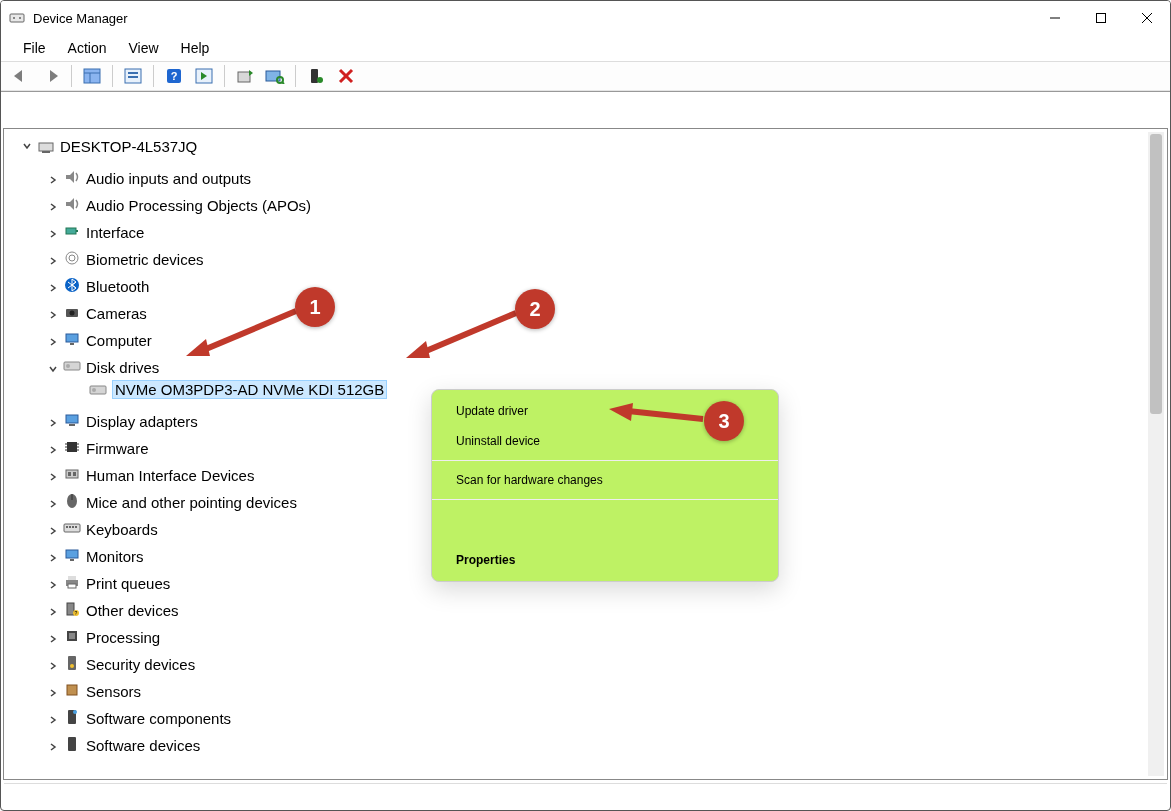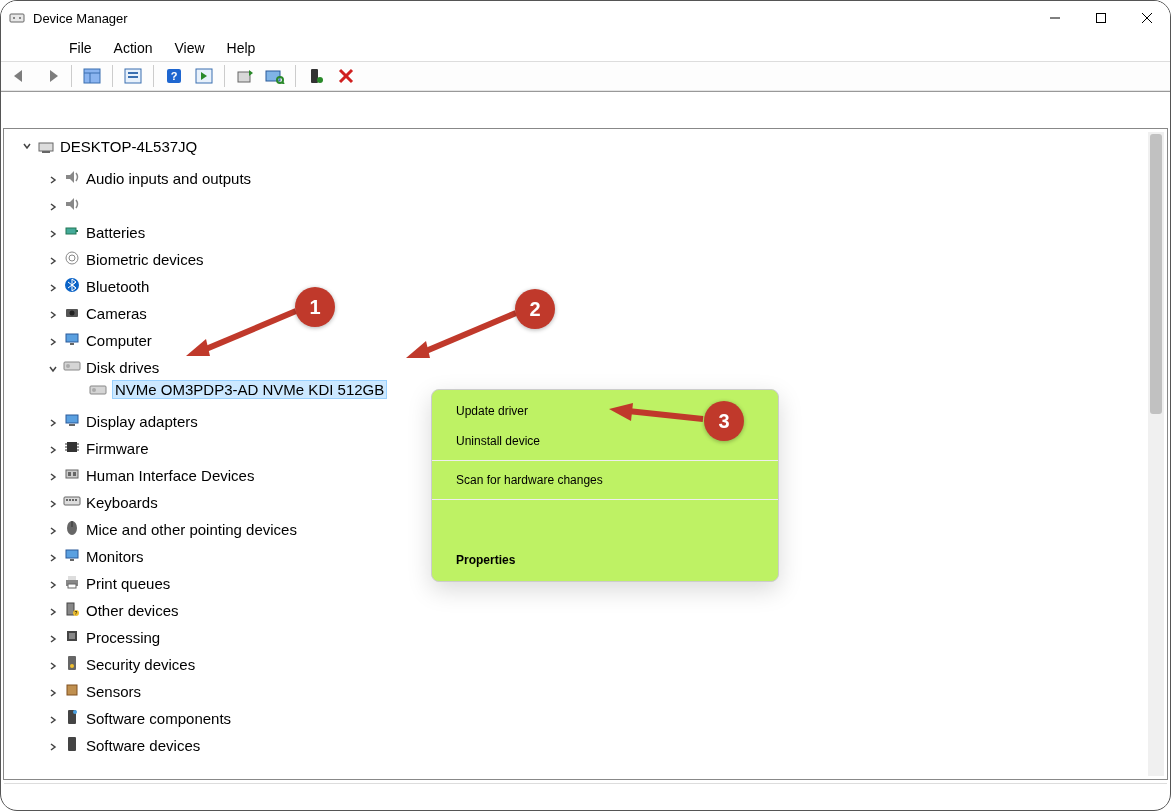--- a/index.html
+++ b/index.html
@@ -1,29 +1,29 @@
 <!DOCTYPE html>
 <html><head>
 <meta charset="utf-8">
 <style>
 * { margin: 0; padding: 0; box-sizing: border-box; font-family: "Segoe UI", Tahoma, sans-serif; }
 body { background: #fff; width: 1171px; height: 811px; overflow: hidden; position: relative; }
 
-.window { width: 1171px; height: 811px; background: #fff; border: 1px solid #555; border-radius: 17px; overflow: hidden; position: relative; }
+.window { width: 1171px; height: 811px; background: #fff; border: 1px solid #555; border-radius: 4px; overflow: hidden; position: relative; }
 
 
 .titlebar { height: 34px; background: #fff; display: flex; align-items: center; padding-left: 8px; }
 .titlebar .app-icon { width: 16px; height: 16px; margin-right: 8px; display:flex; align-items:center; justify-content:center; }
 .titlebar .title-text { font-size: 13px; color: #000; }
 .titlebar .win-controls { margin-left: auto; display: flex; }
 .titlebar .win-btn { width: 46px; height: 34px; display: flex; align-items: center; justify-content: center; color:#000; }
 .titlebar .win-btn svg{width:12px;height:12px;}
 
 
-.menubar { height: 26px; display: flex; align-items: center; padding: 0 12px; gap: 2px; font-size: 14px; margin-left: 46px; }
+.menubar { height: 26px; display: flex; align-items: center; padding: 0 12px; gap: 2px; font-size: 14px; }
 .menubar .menu-item { padding: 2px 10px; }
 
 
 .toolbar { height: 30px; border-top: 1px solid #ddd; border-bottom: 1px solid #e5e5e5; display: flex; align-items: center; padding: 0 6px; gap: 2px; background:#fdfdfd;}
 .toolbar .tbtn { width: 28px; height: 26px; display: flex; align-items: center; justify-content: center; border:1px solid transparent;}
 .toolbar .sep { width: 1px; height: 22px; background: #ccc; margin: 0 4px; }
 
 
 .content { position: relative; height: calc(100% - 34px - 26px - 30px - 28px); border-top:1px solid #999; overflow:hidden;}
 .treewrap{position:absolute;left:2px;top:2px;right:2px;bottom:2px;border:1px solid #888;overflow-y:auto;background:#fff;margin-top:34px;}
@@ -204,33 +204,34 @@
       <div class="node indent-1">
         <span class="toggler"><svg width="10" height="10" viewBox="0 0 10 10">
                 <polyline points="3,2 7,5 3,8" fill="none" stroke="#444" stroke-width="1.5"></polyline>
               </svg></span>
         <span class="node-icon">
               <svg width="16" height="16" viewBox="0 0 16 16">
                 <polygon points="2,6 6,6 10,2 10,14 6,10 2,10" fill="#888"></polygon>
                 <path d="M12 4 Q15 8 12 12" fill="none" stroke="#888" stroke-width="1.5"></path>
               </svg>
             </span>
+        <span class="node-label">Audio Processing Objects (APOs)</span>
       </div>
 
       <div class="node indent-1">
         <span class="toggler"><svg width="10" height="10" viewBox="0 0 10 10">
                 <polyline points="3,2 7,5 3,8" fill="none" stroke="#444" stroke-width="1.5"></polyline>
               </svg></span>
         <span class="node-icon">
               <svg width="16" height="16" viewBox="0 0 16 16">
                 <rect x="2" y="5" width="10" height="6" fill="#4a9" stroke="#275"></rect>
                 <rect x="12" y="7" width="2" height="2" fill="#275"></rect>
               </svg>
             </span>
-        <span class="node-label">Batteries</span>
+        <span class="node-label">Interface</span>
       </div>
 
       <div class="node indent-1">
         <span class="toggler"><svg width="10" height="10" viewBox="0 0 10 10">
                 <polyline points="3,2 7,5 3,8" fill="none" stroke="#444" stroke-width="1.5"></polyline>
               </svg></span>
         <span class="node-icon">
               <svg width="16" height="16" viewBox="0 0 16 16">
                 <circle cx="8" cy="8" r="6" fill="none" stroke="#888"></circle>
                 <circle cx="8" cy="8" r="3" fill="none" stroke="#888"></circle>
@@ -345,42 +346,42 @@
               </svg>
             </span>
         <span class="node-label">Human Interface Devices</span>
       </div>
 
       <div class="node indent-1">
         <span class="toggler"><svg width="10" height="10" viewBox="0 0 10 10">
                 <polyline points="3,2 7,5 3,8" fill="none" stroke="#444" stroke-width="1.5"></polyline>
               </svg></span>
         <span class="node-icon">
+              <svg width="12" height="16" viewBox="0 0 12 16">
+                <ellipse cx="6" cy="8" rx="5" ry="7" fill="#666"></ellipse>
+                <line x1="6" y1="1" x2="6" y2="7" stroke="#333"></line>
+              </svg>
+            </span>
+        <span class="node-label">Mice and other pointing devices</span>
+      </div>
+
+      <div class="node indent-1">
+        <span class="toggler"><svg width="10" height="10" viewBox="0 0 10 10">
+                <polyline points="3,2 7,5 3,8" fill="none" stroke="#444" stroke-width="1.5"></polyline>
+              </svg></span>
+        <span class="node-icon">
               <svg width="18" height="12" viewBox="0 0 18 12">
                 <rect x="1" y="2" width="16" height="8" rx="1" fill="#ddd" stroke="#666"></rect>
                 <rect x="3" y="4" width="2" height="2" fill="#666"></rect>
                 <rect x="6" y="4" width="2" height="2" fill="#666"></rect>
                 <rect x="9" y="4" width="2" height="2" fill="#666"></rect>
                 <rect x="12" y="4" width="2" height="2" fill="#666"></rect>
               </svg>
             </span>
         <span class="node-label">Keyboards</span>
-      </div>
-
-      <div class="node indent-1">
-        <span class="toggler"><svg width="10" height="10" viewBox="0 0 10 10">
-                <polyline points="3,2 7,5 3,8" fill="none" stroke="#444" stroke-width="1.5"></polyline>
-              </svg></span>
-        <span class="node-icon">
-              <svg width="12" height="16" viewBox="0 0 12 16">
-                <ellipse cx="6" cy="8" rx="5" ry="7" fill="#666"></ellipse>
-                <line x1="6" y1="1" x2="6" y2="7" stroke="#333"></line>
-              </svg>
-            </span>
-        <span class="node-label">Mice and other pointing devices</span>
       </div>
 
       <div class="node indent-1">
         <span class="toggler"><svg width="10" height="10" viewBox="0 0 10 10">
                 <polyline points="3,2 7,5 3,8" fill="none" stroke="#444" stroke-width="1.5"></polyline>
               </svg></span>
         <span class="node-icon">
               <svg width="16" height="16" viewBox="0 0 16 16">
                 <rect x="2" y="3" width="12" height="8" fill="#5aa0e0" stroke="#2a5a9a"></rect>
                 <rect x="6" y="12" width="4" height="2" fill="#666"></rect>

